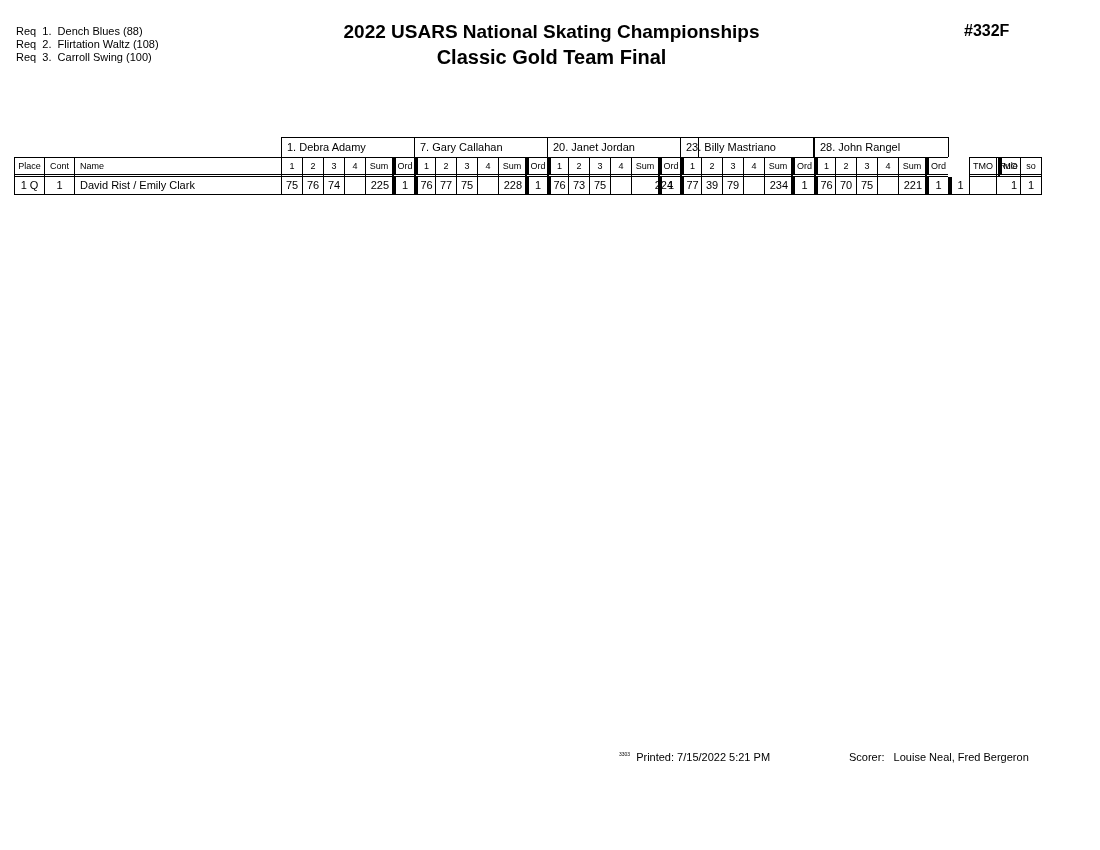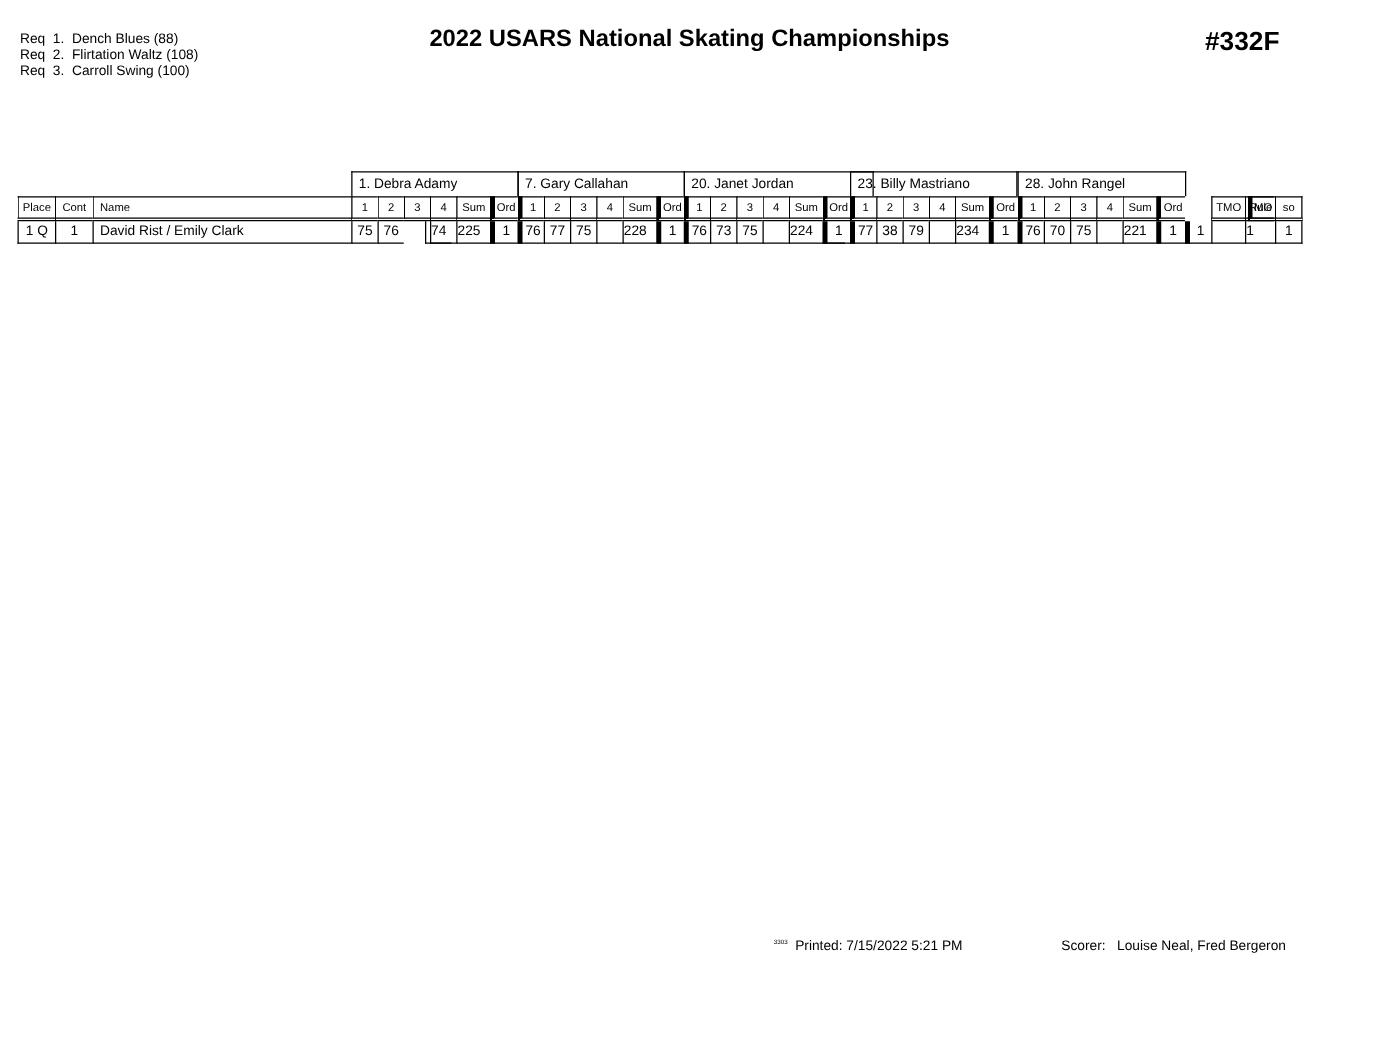--- a/index.html
+++ b/index.html
@@ -1,51 +1,52 @@
 <!DOCTYPE html>
 <html><head>
 <meta charset="utf-8">
 <style>
   html, body { margin: 0; padding: 0; background: #ffffff; }
   body { width: 1100px; height: 850px; position: relative; overflow: hidden;
          font-family: "Liberation Sans", sans-serif; color: #000; }
   .reqs { position: absolute; left: 16px; top: 25px; font-size: 11px; line-height: 13px; }
   .reqs div { white-space: pre; }
-  .event-no { position: absolute; left: 964px; top: 22px; font-size: 21px; font-weight: bold; }
+  .event-no { position: absolute; left: 964px; top: 22px; font-size: 16px; font-weight: bold; }
   .titles { position: absolute; left: 300px; width: 503px; top: 20px; text-align: center; }
   .t1 { font-size: 19px; font-weight: bold; line-height: 24px; }
   .t2 { font-size: 15px; line-height: 17px; }
   .t3 { font-size: 20px; font-weight: bold; line-height: 26px; }
   .t4 { font-size: 17px; line-height: 22px; }
 
   .grid { position: absolute; left: 14px; top: 137px; }
   .cell { position: absolute; box-sizing: border-box; font-size: 9px; overflow: hidden; white-space: nowrap; }
   .judge-head { border: 1px solid #000; border-bottom: none; font-size: 11px; padding-left: 5px; line-height: 19px; height: 20px; }
   .hdr { height: 20px; top: 20px; border-top: 1px solid #000; border-left: 1px solid #000; border-bottom: 3px double #000; text-align: center; line-height: 17px; }
   .row { height: 18px; top: 40px; border-left: 1px solid #000; border-bottom: 1px solid #000; text-align: center; line-height: 17px; font-size: 11px; }
   .left { text-align: left; padding-left: 5px; }
-  .right { text-align: left; padding-right: 15px; }
+  .right { text-align: right; padding-right: 3px; }
   .bold { font-weight: normal; }
   .thick { border-left: 4px solid #000 !important; }
   .endcol { border-right: 1px solid #000; }
 
   .footer { position: absolute; top: 751px; font-size: 11px; }
   .sup { font-size: 5px; vertical-align: 5px; margin-right: 6px; }
 </style>
 </head>
 <body>
 
 <div class="reqs">
   <div>Req  1.  Dench Blues (88)</div>
   <div>Req  2.  Flirtation Waltz (108)</div>
   <div>Req  3.  Carroll Swing (100)</div>
 </div>
 
 <div class="titles">
   <div class="t1">2022 USARS National Skating Championships</div>
+  <div class="t3">Classic Gold Team Final</div>
 </div>
 
 <div class="event-no">#332F</div>
 
 <div class="grid">
 
   <div class="cell judge-head" style="left:267px;width:134px;top:0">1.  Debra Adamy</div>
   <div class="cell judge-head" style="left:400px;width:134px;top:0">7.  Gary Callahan</div>
   <div class="cell judge-head" style="left:533px;width:152px;top:0">20.  Janet Jordan</div>
   <div class="cell judge-head" style="left:666px;width:134px;top:0">23.  Billy Mastriano</div>
@@ -94,41 +95,41 @@
   <div class="cell hdr" style="left:955px;width:27px">TMO</div>
   <div class="cell hdr" style="left:982px;width:24px">Rule</div>
   <div class="cell hdr endcol" style="left:1006px;width:22px">so</div>
 
   <div class="cell row bold" style="left:0;width:30px">1 Q</div>
   <div class="cell row bold" style="left:30px;width:30px">1</div>
   <div class="cell row left bold" style="left:60px;width:207px">David Rist / Emily Clark</div>
 
   <div class="cell row" style="left:267px;width:21px">75</div>
   <div class="cell row" style="left:288px;width:21px">76</div>
-  <div class="cell row" style="left:326px;width:21px">74</div>
+  <div class="cell row" style="left:309px;width:21px">74</div>
   <div class="cell row" style="left:330px;width:21px"></div>
   <div class="cell row right" style="left:351px;width:27px">225</div>
   <div class="cell row thick bold" style="left:378px;width:22px">1</div>
 
   <div class="cell row thick" style="left:400px;width:21px">76</div>
   <div class="cell row" style="left:421px;width:21px">77</div>
   <div class="cell row" style="left:442px;width:21px">75</div>
   <div class="cell row" style="left:463px;width:21px"></div>
   <div class="cell row right" style="left:484px;width:27px">228</div>
   <div class="cell row thick bold" style="left:511px;width:22px">1</div>
 
   <div class="cell row thick" style="left:533px;width:21px">76</div>
   <div class="cell row" style="left:554px;width:21px">73</div>
   <div class="cell row" style="left:575px;width:21px">75</div>
   <div class="cell row" style="left:596px;width:21px"></div>
   <div class="cell row right" style="left:617px;width:45px">224</div>
   <div class="cell row thick bold" style="left:644px;width:22px">1</div>
 
   <div class="cell row thick" style="left:666px;width:21px">77</div>
-  <div class="cell row" style="left:687px;width:21px">38</div>
+  <div class="cell row" style="left:687px;width:21px">39</div>
   <div class="cell row" style="left:708px;width:21px">79</div>
   <div class="cell row" style="left:729px;width:21px"></div>
   <div class="cell row right" style="left:750px;width:27px">234</div>
   <div class="cell row thick bold" style="left:777px;width:23px">1</div>
 
   <div class="cell row thick" style="left:800px;width:21px">76</div>
   <div class="cell row" style="left:821px;width:21px">70</div>
   <div class="cell row" style="left:842px;width:21px">75</div>
   <div class="cell row" style="left:863px;width:21px"></div>
   <div class="cell row right" style="left:884px;width:27px">221</div>

